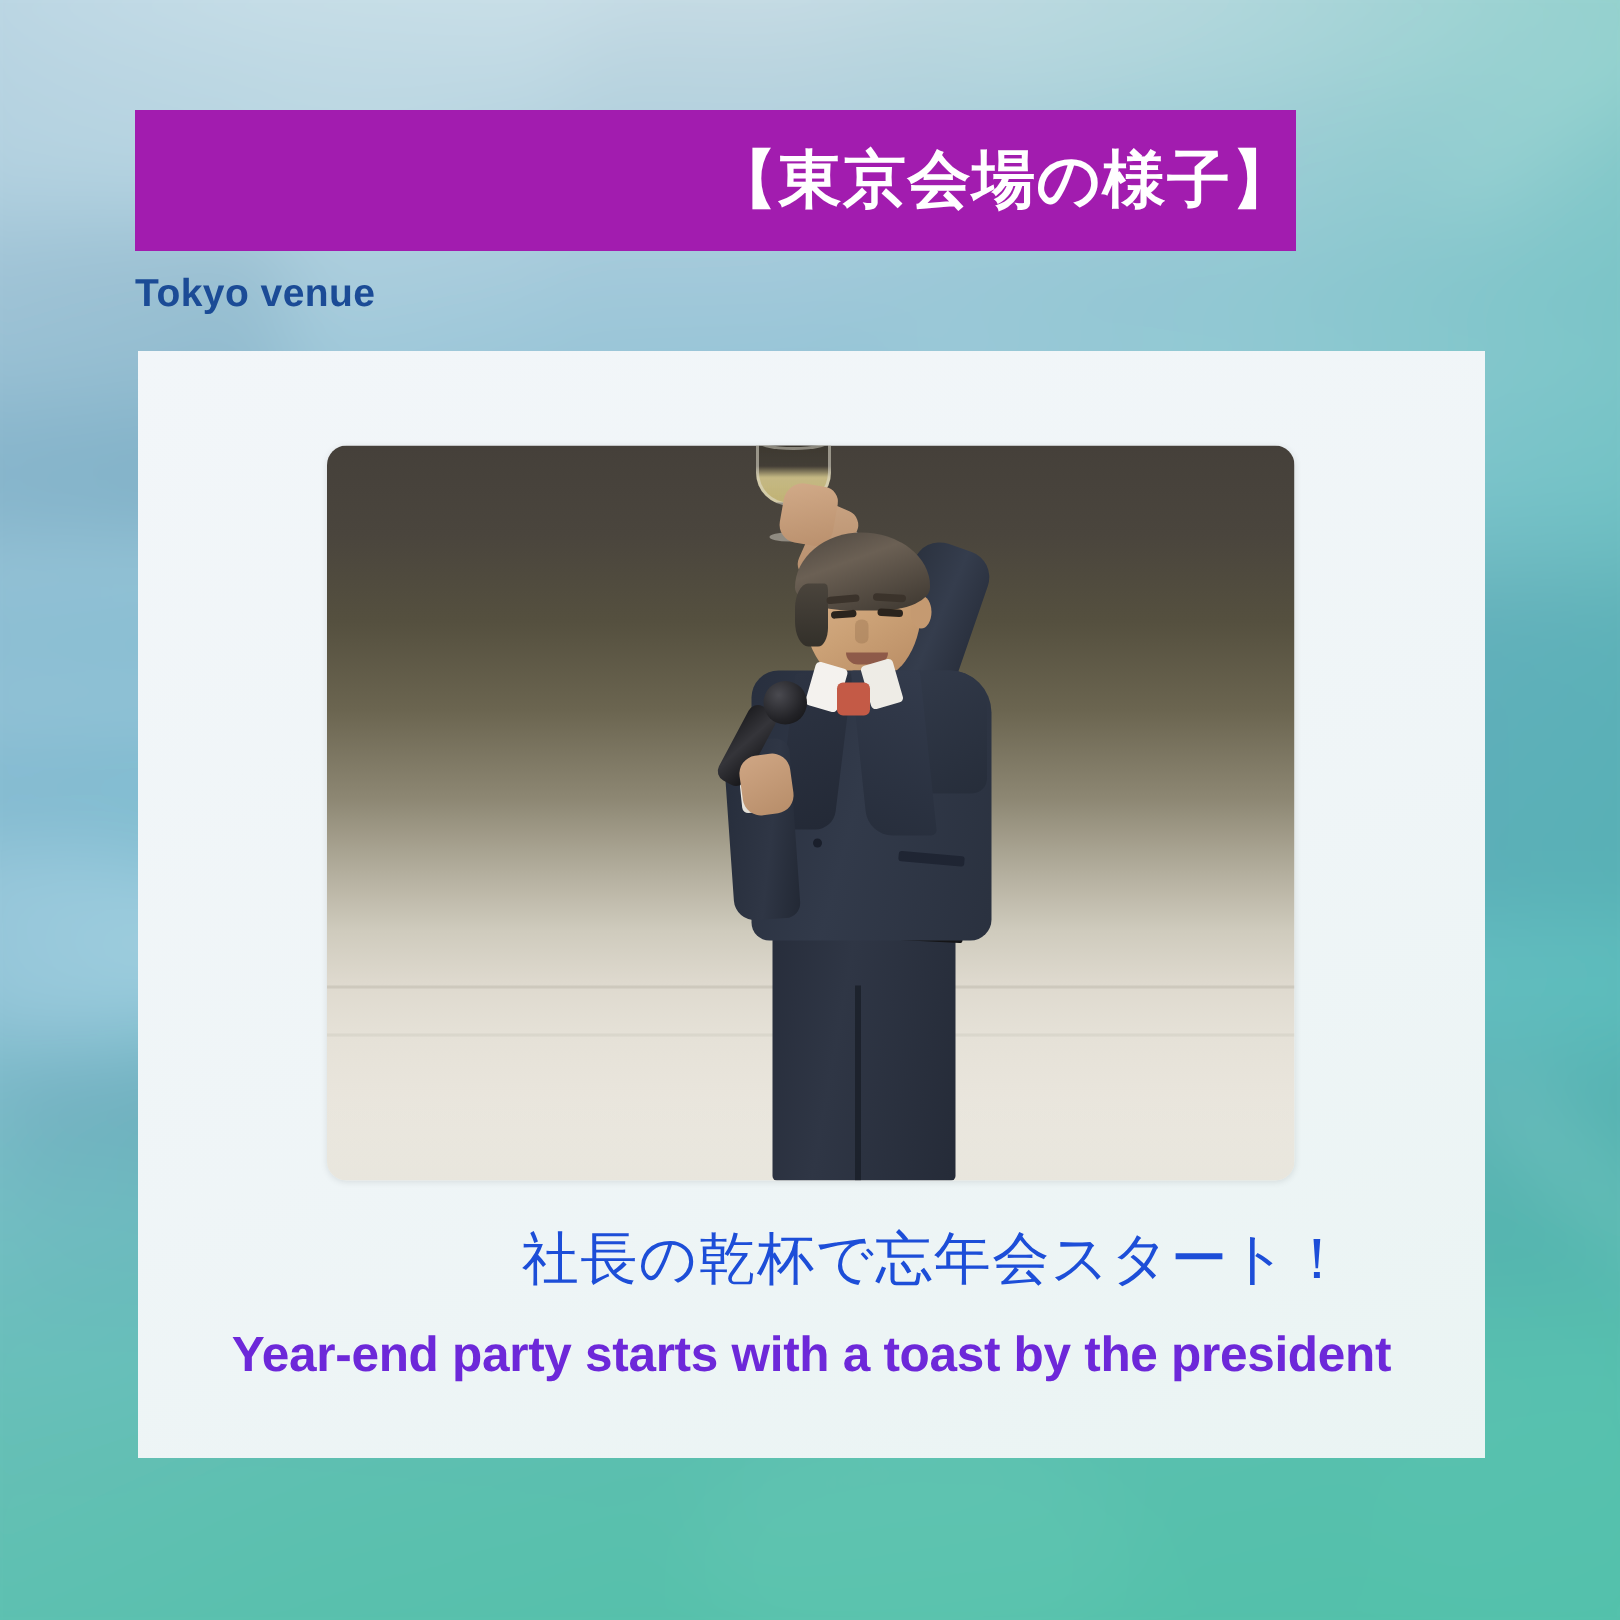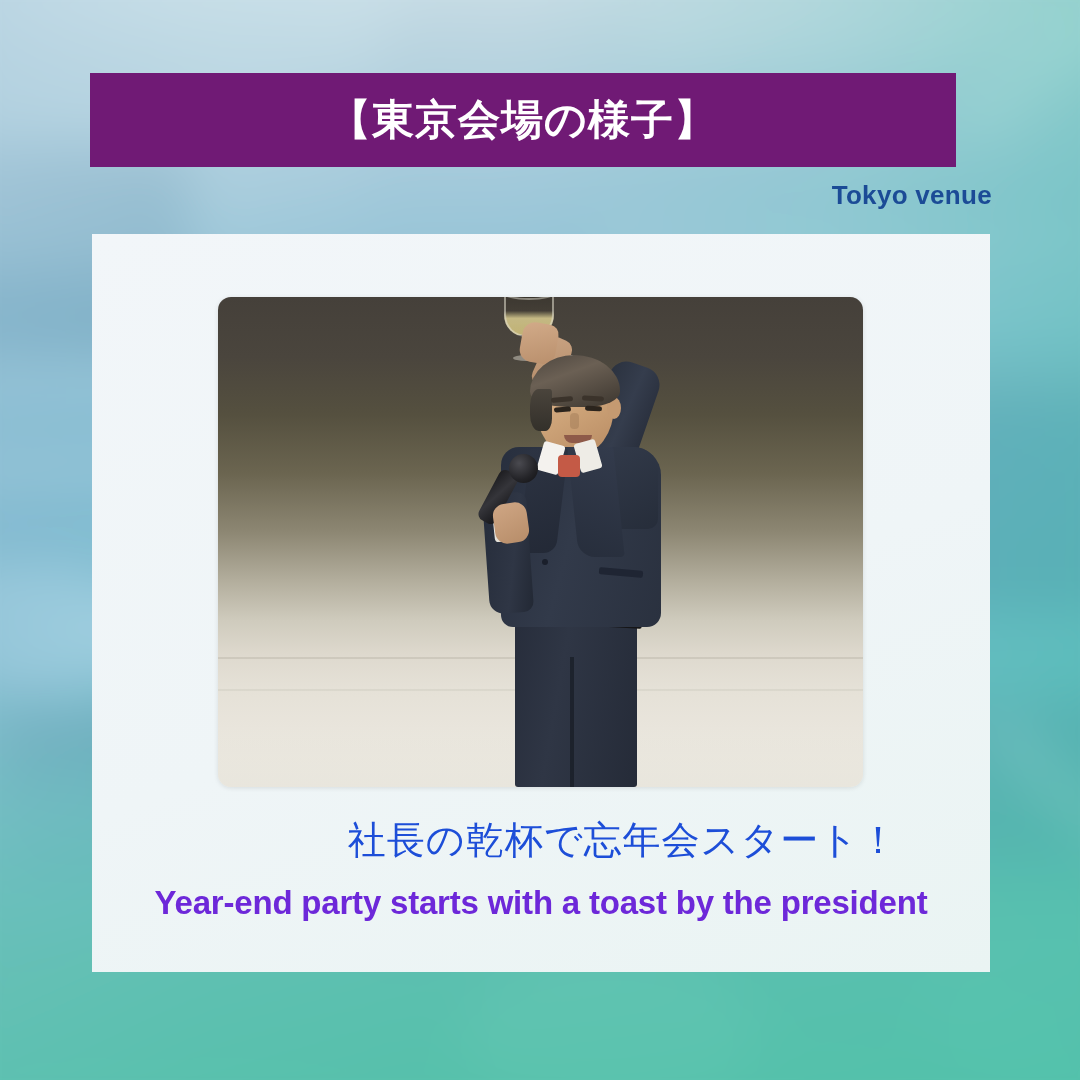--- a/index.html
+++ b/index.html
@@ -94,44 +94,44 @@
         rgba(236,244,248,0.72) 0%,
         rgba(220,236,243,0.30) 45%,
         rgba(200,226,238,0) 100%);
   }
 
   
   #title-banner {
     position: absolute;
     left: 90px;
     top: 73px;
-    width: 866px;
+    width: 774px;
     height: 94px;
-    background: #701a75;
+    background: #a21caf;
     z-index: 4;
     display: flex;
     align-items: center;
-    justify-content: center;
+    justify-content: flex-end;
   }
   #title-banner .jp {
     color: #FFFFFF;
     font-size: 42px;
     font-weight: bold;
     letter-spacing: 1px;
     line-height: 1;
     white-space: nowrap;
   }
 
   
   #subtitle {
     position: absolute;
     left: 90px;
     top: 180px;
     width: 902px;
-    text-align: right;
+    text-align: left;
     z-index: 4;
     color: #1B4B96;
     font-size: 26px;
     font-weight: bold;
     letter-spacing: 0.3px;
     white-space: nowrap;
   }
 
   
   #content-card {

